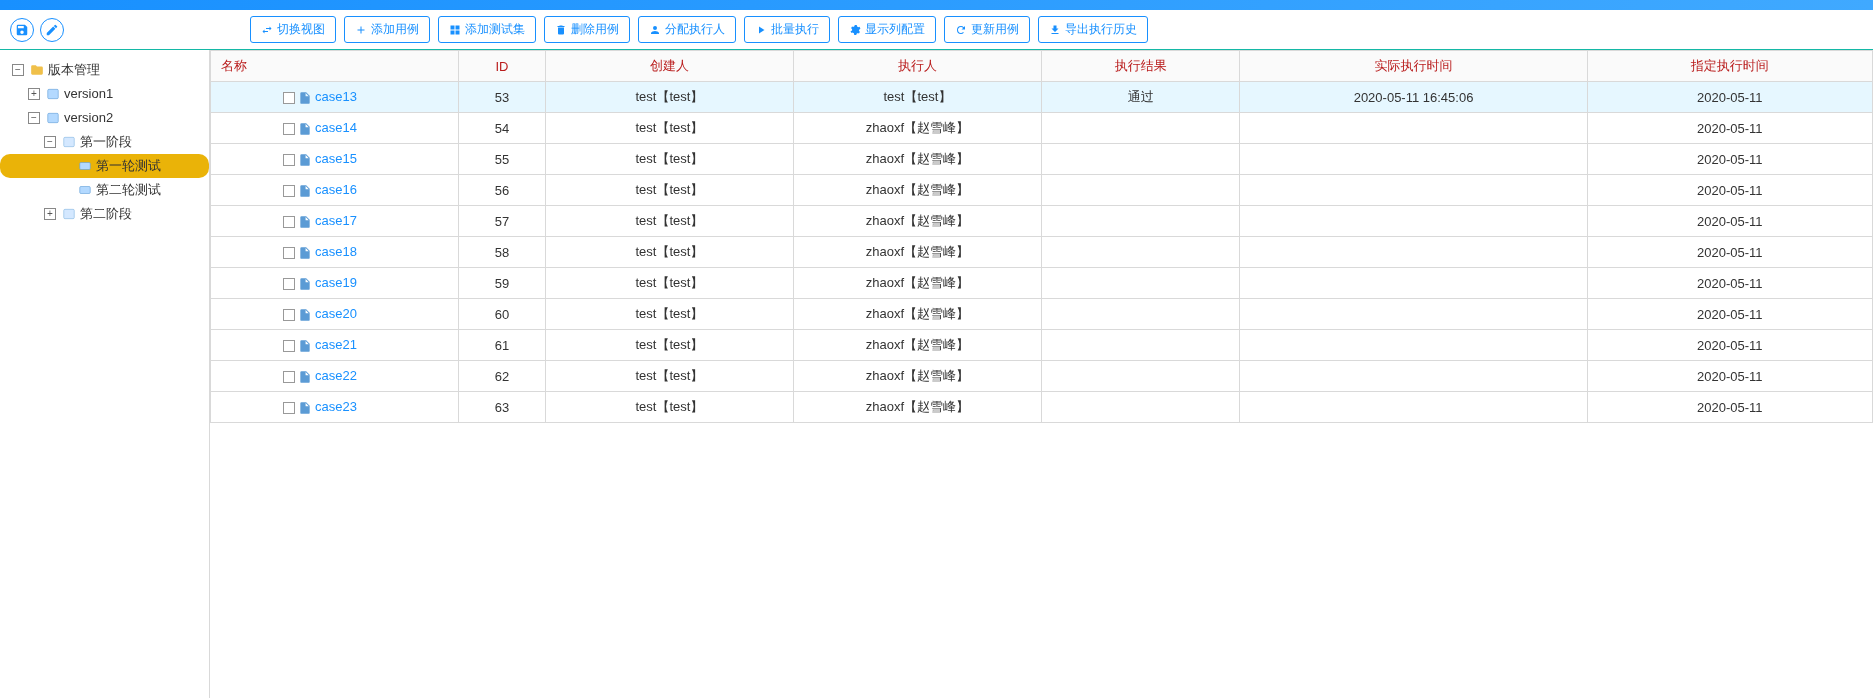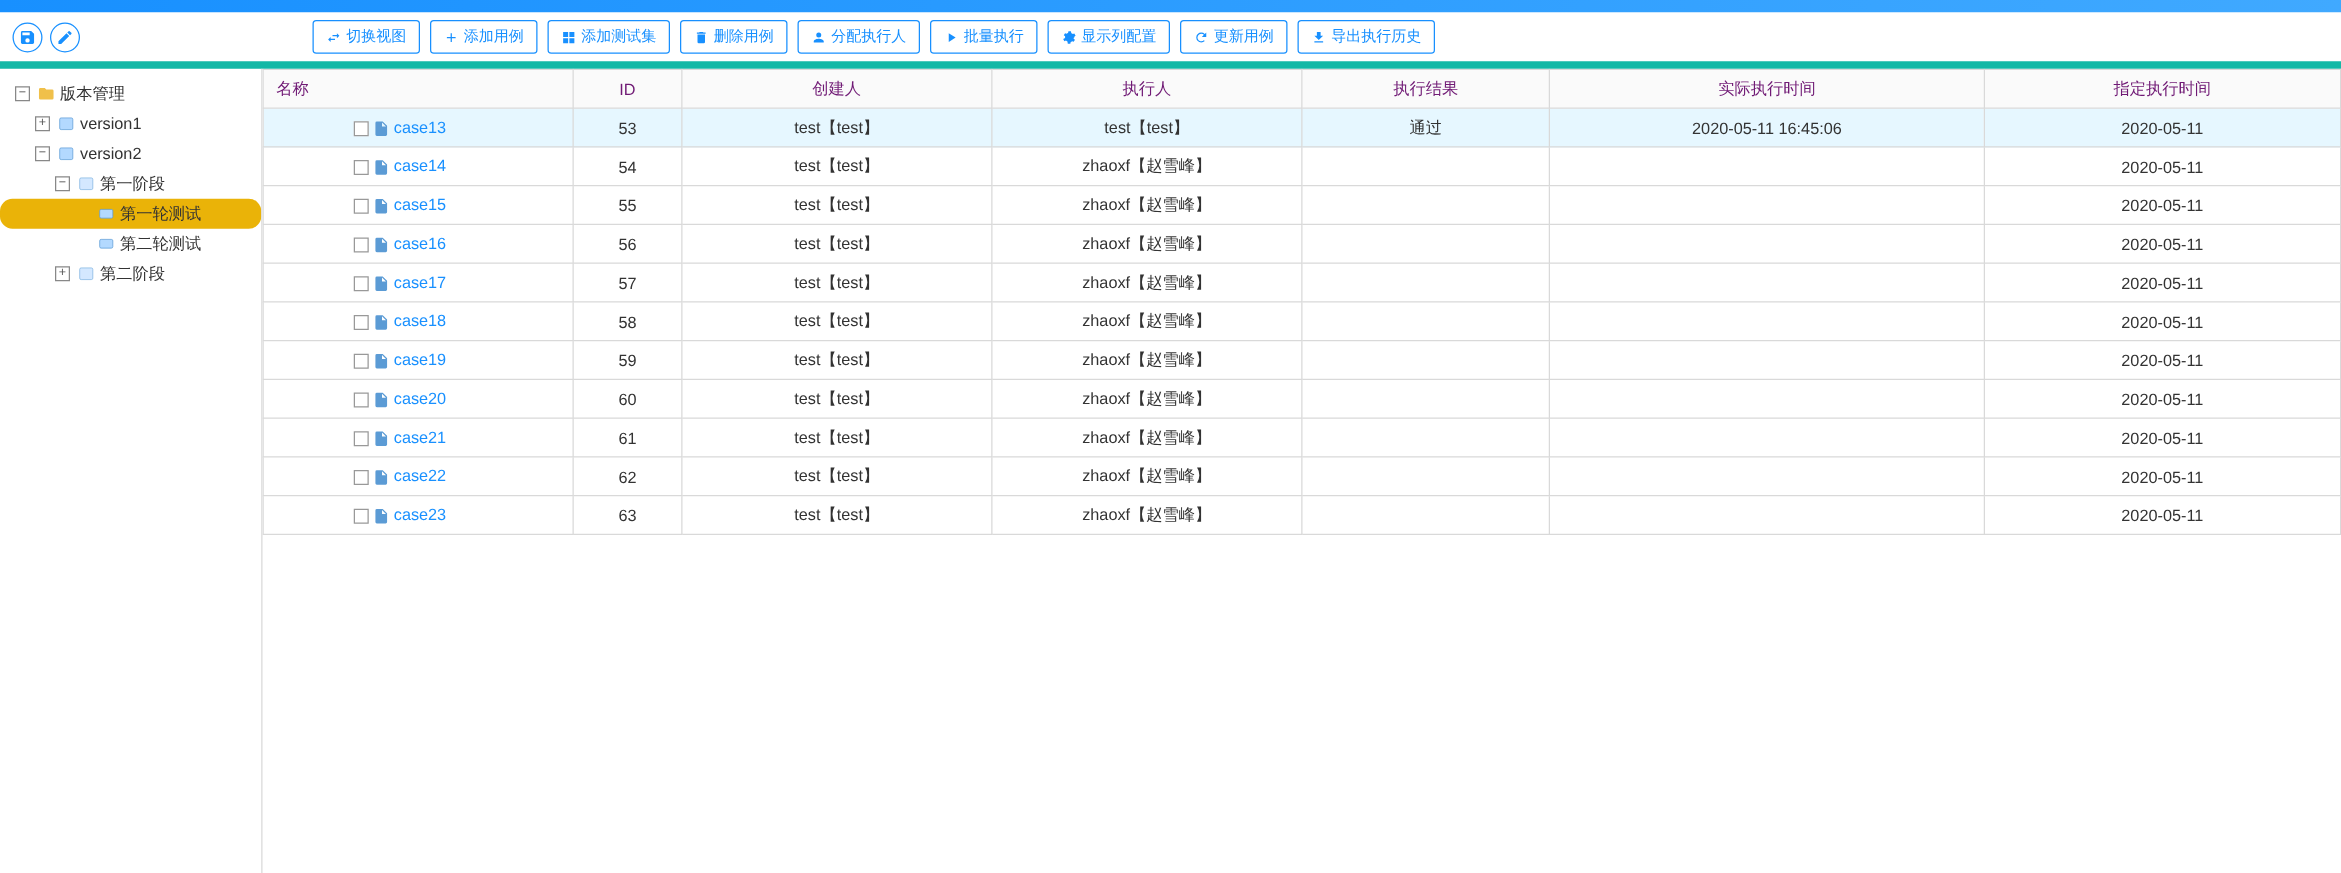--- a/index.html
+++ b/index.html
@@ -1,20 +1,20 @@
 <!DOCTYPE html>
 <html><head>
   <meta charset="utf-8">
   <style>
     * { box-sizing: border-box; margin: 0; padding: 0; }
     body { font-family: Arial, "Microsoft YaHei", sans-serif; font-size: 13px; color: #333; background: #fff; }
     
     .top-bar { height: 10px; background: linear-gradient(90deg, #1890ff 0%, #40a9ff 100%); }
     
-    .header-row { display: flex; align-items: center; padding: 6px 10px; background: #fff; border-bottom: 6px solid #14b8a6; }
+    .header-row { display: flex; align-items: center; padding: 6px 10px; background: #fff; border-bottom: 1px solid #14b8a6; }
     
     .circle-btn { width: 24px; height: 24px; border-radius: 50%; border: 1px solid #1890ff; background: #fff; display: flex; align-items: center; justify-content: center; margin-right: 6px; cursor: pointer; }
     .circle-btn svg { width: 14px; height: 14px; }
     
     .toolbar { display: flex; gap: 8px; margin-left: 180px; flex-wrap: wrap; }
     .tool-btn { display: flex; align-items: center; gap: 4px; padding: 4px 10px; border: 1px solid #1890ff; background: #fff; color: #1890ff; border-radius: 3px; cursor: pointer; font-size: 12px; }
     .tool-btn svg { width: 12px; height: 12px; }
     
     .main-layout { display: flex; height: calc(100vh - 50px); }
     
@@ -23,21 +23,21 @@
     .tree-node.selected { background: #eab308; border-radius: 10px; }
     .tree-toggle { width: 12px; height: 12px; display: inline-flex; align-items: center; justify-content: center; border: 1px solid #888; font-size: 10px; line-height: 1; margin-right: 2px; color: #555; background: #fff; }
     .tree-toggle.hidden { border: none; background: transparent; color: transparent; }
     .tree-icon { width: 16px; height: 14px; margin: 0 3px; display: inline-flex; align-items: center; }
     .indent { display: inline-block; }
     
     .content { flex: 1; overflow: auto; padding: 0; }
     
     table { width: 100%; border-collapse: collapse; }
     th, td { border: 1px solid #d9d9d9; padding: 6px 8px; font-size: 13px; }
-    th { background: #fafafa; font-weight: normal; color: #701a75; text-align: center; }
+    th { background: #fafafa; font-weight: normal; color: #b91c1c; text-align: center; }
     td { text-align: center; }
     td.name-cell { text-align: left; }
     tr.selected-row td { background: #e6f7ff; }
     .row-toggle { width: 11px; height: 11px; display: inline-flex; align-items: center; justify-content: center; border: 1px solid #888; font-size: 9px; line-height: 1; margin-right: 3px; color: #555; background: #fff; vertical-align: middle; }
     .row-toggle.hidden { border: none; color: transparent; background: transparent; }
     .row-chk { width: 12px; height: 12px; border: 1px solid #999; display: inline-block; vertical-align: middle; margin-right: 3px; background: #fff; }
     .row-folder { display: inline-flex; vertical-align: middle; margin-right: 3px; }
     .row-file { display: inline-flex; vertical-align: middle; margin-right: 3px; }
     .link-text { color: #1890ff; cursor: pointer; }
     

